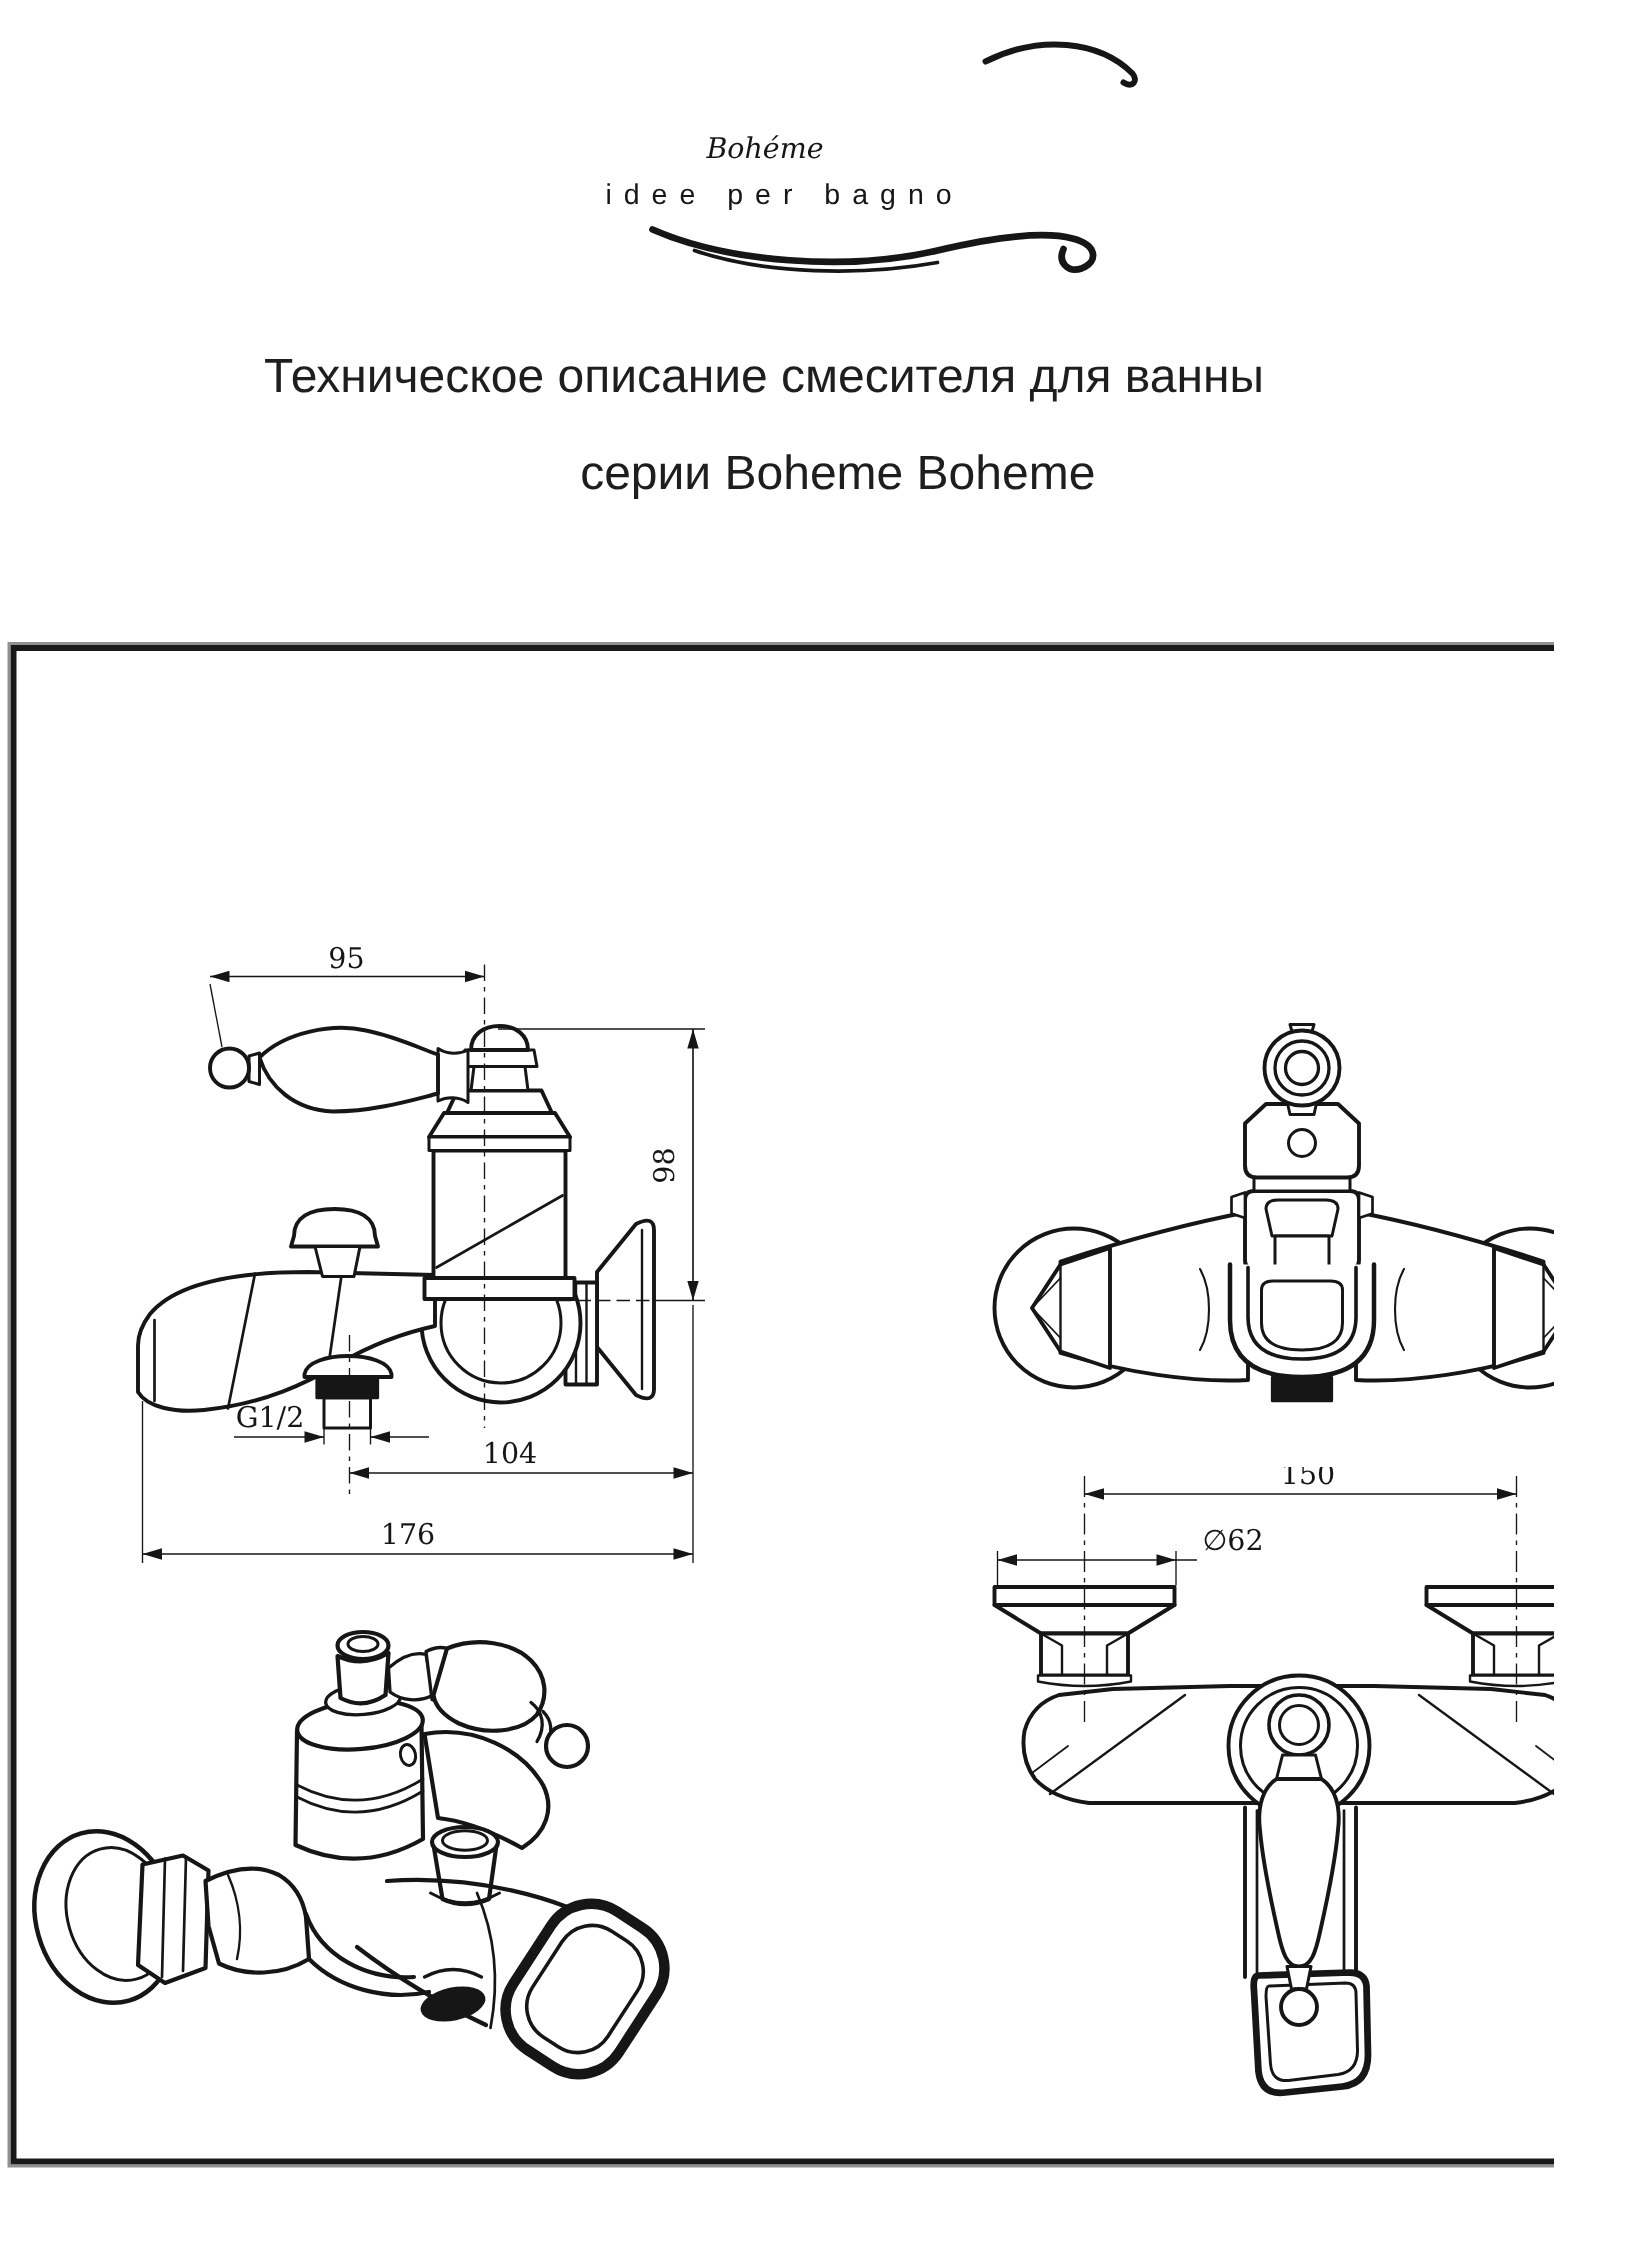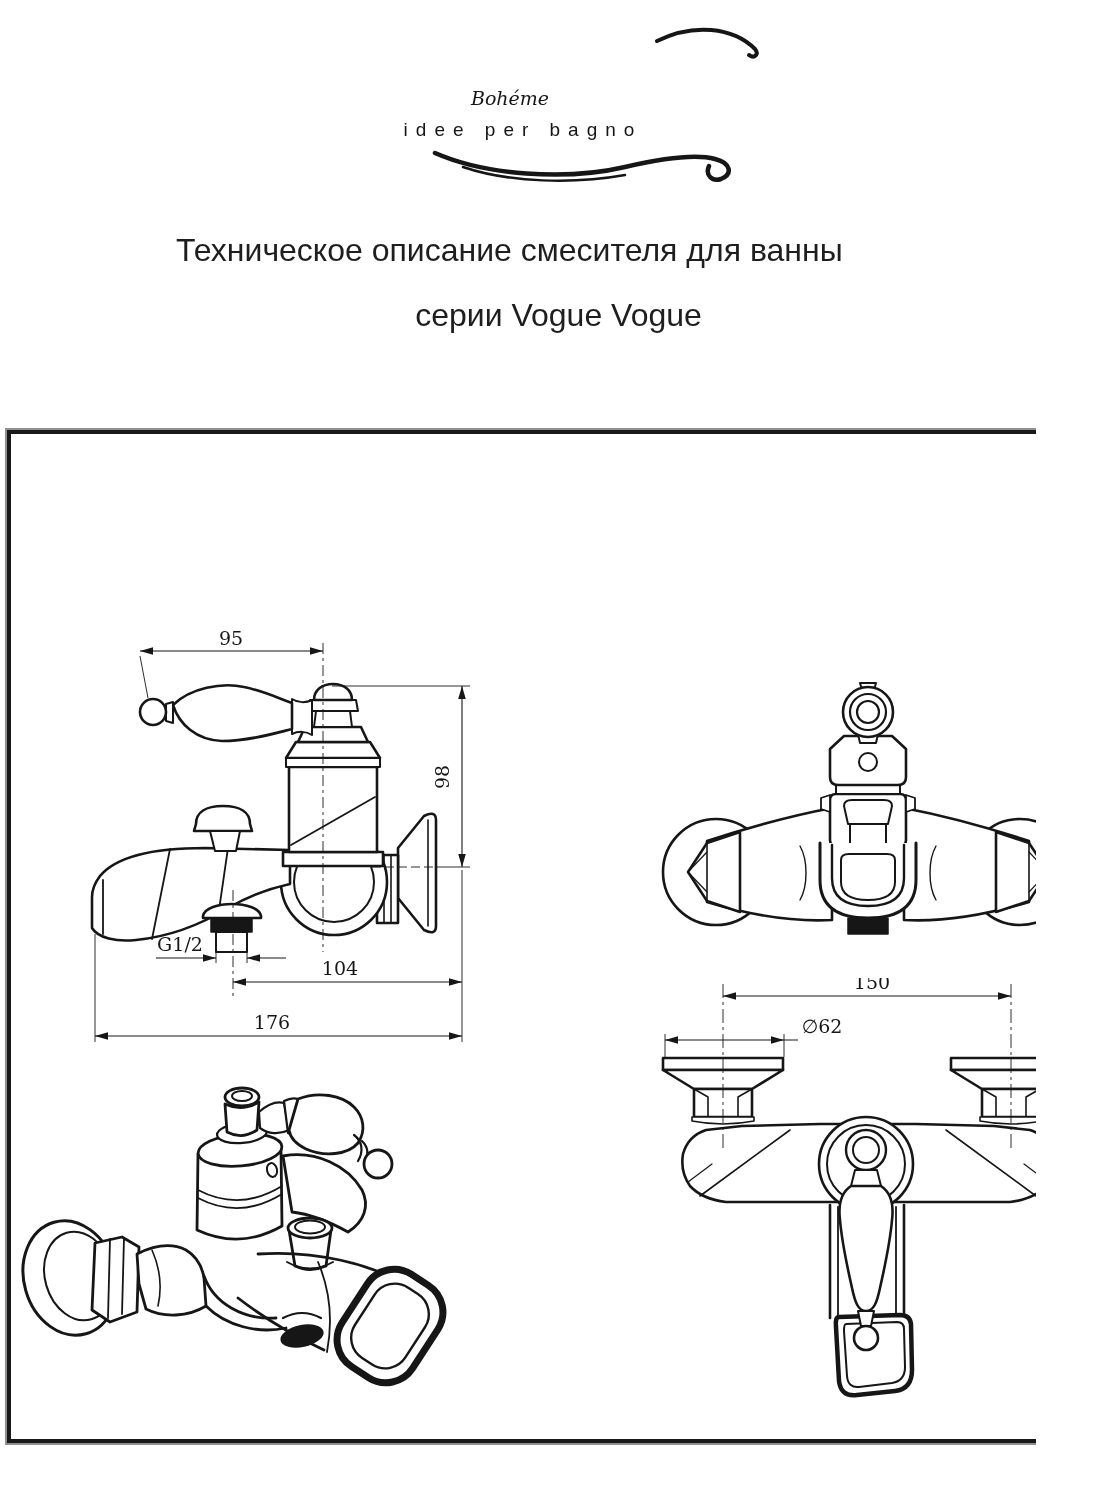--- a/index.html
+++ b/index.html
@@ -24,21 +24,21 @@
     <g fill="none" stroke="#161616" stroke-linecap="round">
       <path d="M362,36 C398,18 438,22 460,44 C464,49 460,54 454,50" stroke-width="4"></path>
       <path d="M140,148 C190,170 270,176 330,162 C360,155 398,148 420,154 C436,158 438,169 426,174 C417,177 410,170 414,161" stroke-width="4.5"></path>
       <path d="M168,162 C215,178 280,179 330,170" stroke-width="2.5"></path>
     </g>
     <text class="brand" x="215" y="100" text-anchor="middle" font-size="100" font-style="italic" fill="#161616">Bohéme</text>
     <text class="tagline" x="228" y="131" text-anchor="middle" font-size="16" letter-spacing="8" fill="#222">idee per bagno</text>
   </svg>
 
   <div id="title-line1" class="abs">Техническое описание смесителя для ванны</div>
-  <div id="title-line2" class="abs">серии Vogue Vogue</div>
+  <div id="title-line2" class="abs">серии Boheme Boheme</div>
 
   <div id="frame" class="abs">
     <div id="frame-inner">
 
       <svg class="drawing" style="left:74px;top:194px;" width="392" height="428" viewBox="85 628 392 428">
         <g stroke="#161616" fill="none" stroke-width="2.6" stroke-linejoin="round" stroke-linecap="round">
 
           <path fill="#fff" d="M398,848 L398,898 L424,930 Q436,936 436,926 L436,820 Q436,810 424,816 Z"></path>
           <line x1="428" y1="820" x2="428" y2="926" stroke-width="1.6"></line>
 

